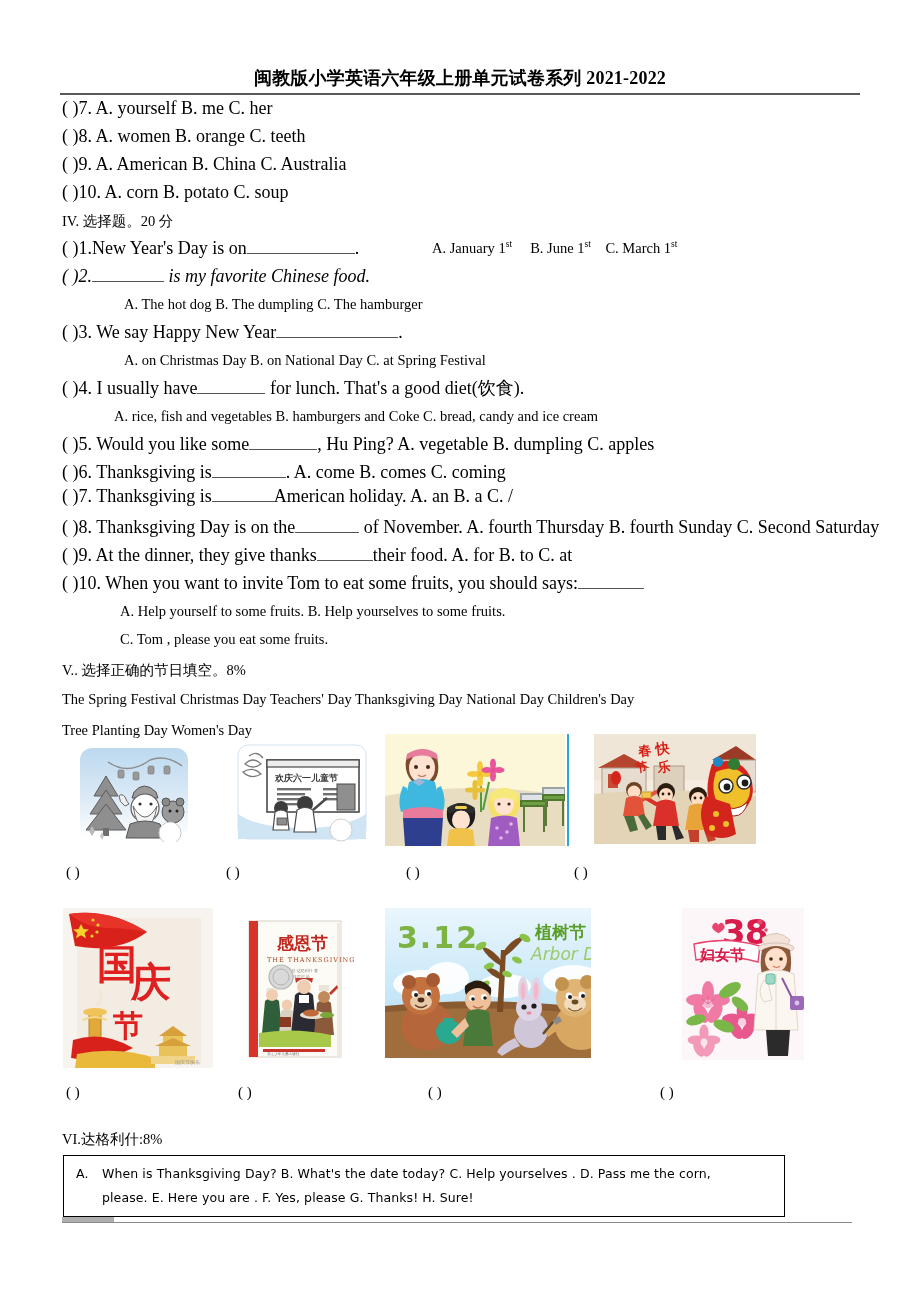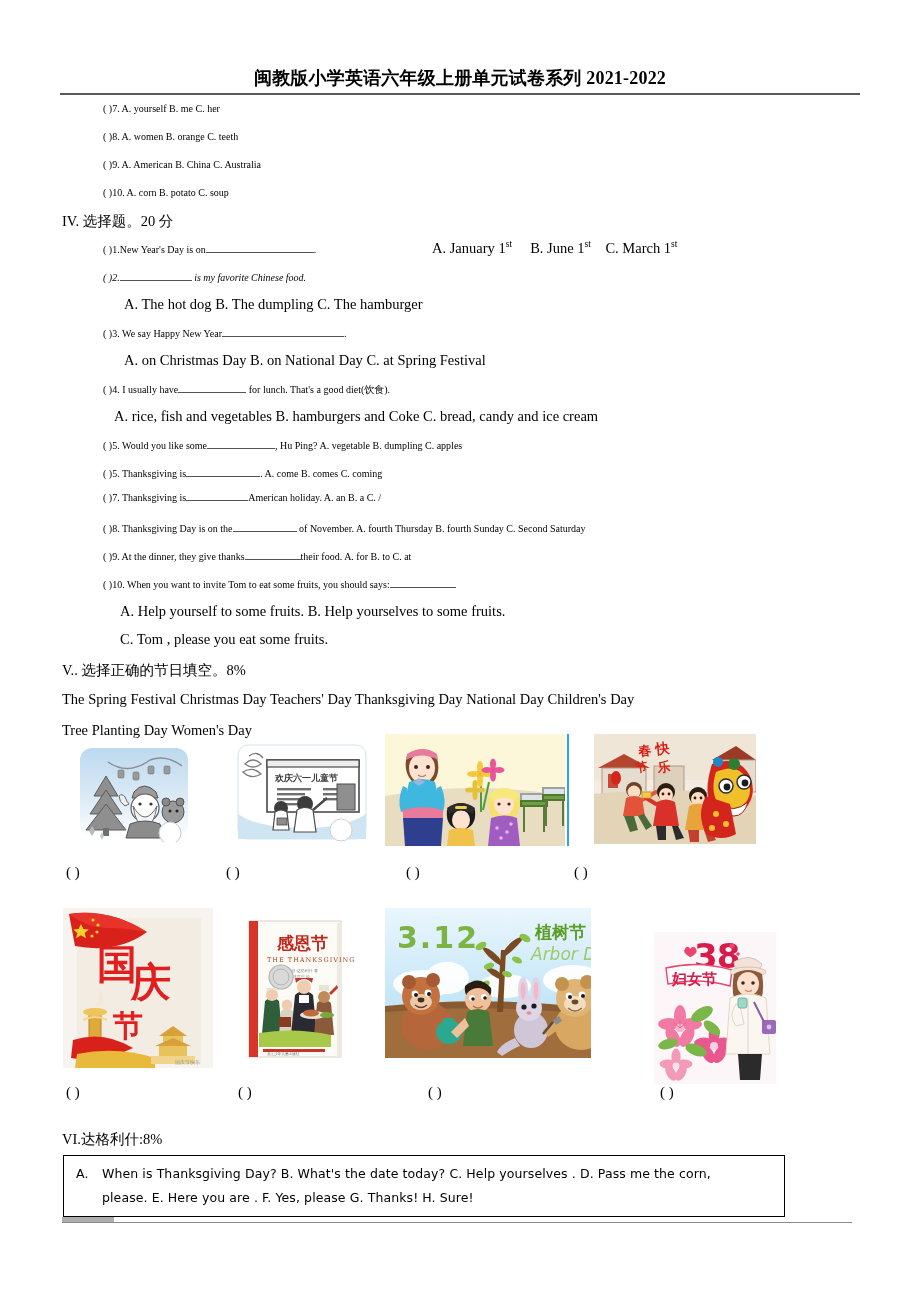--- a/index.html
+++ b/index.html
@@ -39,24 +39,23 @@
     left: 60px;
     top: 93px;
     width: 800px;
     height: 2px;
     background: #595959;
   }
 
   
   .qline {
     position: absolute;
-    font-size: 10px;
+    font-size: 18px;
     line-height: 17px;
     white-space: nowrap;
-    margin-left: 41px;
   }
   .brk {
     display: inline-block;
   }
   .blank {
     display: inline-block;
     border-bottom: 1px solid #555;
     vertical-align: baseline;
     height: 12px;
   }
@@ -161,21 +160,21 @@
   <div class="opt-line" style="left:124px; top:296px;">A. The hot dog          B. The dumpling          C. The hamburger</div>
 
   <div class="qline" style="left:62px; top:324px;"><span class="brk">(      )</span><span>3. We say Happy New Year</span><span class="blank" style="width:122px;"></span><span>.</span></div>
   <div class="opt-line" style="left:124px; top:352px;">A. on Christmas Day     B. on National Day     C. at Spring Festival</div>
 
   <div class="qline" style="left:62px; top:380px;"><span class="brk">(      )</span><span>4. I usually have</span><span class="blank" style="width:68px;"></span>&nbsp;<span>for lunch. That's a good diet(饮食).</span></div>
   <div class="opt-line" style="left:114px; top:408px;">A. rice, fish and vegetables     B. hamburgers and Coke     C. bread, candy and ice cream</div>
 
   <div class="qline" style="left:62px; top:436px;"><span class="brk">(      )</span><span>5. Would you like some</span><span class="blank" style="width:68px;"></span><span>, Hu Ping?    A. vegetable    B. dumpling     C. apples</span></div>
 
-  <div class="qline" style="left:62px; top:464px;"><span class="brk">(      )</span><span>5. Thanksgiving is</span><span class="blank" style="width:74px;"></span><span>.              A. come        B. comes      C. coming</span></div>
+  <div class="qline" style="left:62px; top:464px;"><span class="brk">(      )</span><span>6. Thanksgiving is</span><span class="blank" style="width:74px;"></span><span>.              A. come        B. comes      C. coming</span></div>
 
   <div class="qline" style="left:62px; top:488px;"><span class="brk">(    )</span><span>7. Thanksgiving is</span><span class="blank" style="width:62px;"></span><span>American holiday. A. an B. a C. /</span></div>
 
   <div class="qline" style="left:62px; top:519px;text-align:right;"><span class="brk">(   )</span><span>8. Thanksgiving Day is on the</span><span class="blank" style="width:64px;"></span>&nbsp;<span>of November. A. fourth Thursday B. fourth Sunday C. Second Saturday</span></div>
 
   <div class="qline" style="left:62px; top:547px;"><span class="brk">(   )</span><span>9. At the dinner, they give thanks</span><span class="blank" style="width:56px;"></span><span>their food. A. for B. to C. at</span></div>
 
   <div class="qline" style="left:62px; top:575px;"><span class="brk">(   )</span><span>10. When you want to invite Tom to eat some fruits, you should says:</span><span class="blank" style="width:66px;"></span></div>
   <div class="opt-line" style="left:120px; top:603px;">A. Help yourself to some fruits. B. Help yourselves to some fruits.</div>
   <div class="opt-line" style="left:120px; top:631px;">C. Tom , please you eat some fruits.</div>
@@ -633,21 +632,21 @@
         <ellipse cx="190" cy="94" rx="3.4" ry="2.4" fill="#6a4a22"></ellipse>
         <path d="M183 100 q7 6 14 0" stroke="#8a6a34" stroke-width="1.4" fill="none"></path>
         <path d="M172 112 l-14 10 5 7 14 -10z" fill="#d8a862"></path>
       </g>
 
       <path d="M158 126 l10 -12" stroke="#5a4a3a" stroke-width="2.4"></path>
       <path d="M168 112 l6 -4 3 5 -6 4z" fill="#8a8a8a"></path>
     </svg>
   </div>
 
-  <div class="pic" style="left:654px; top:908px; width:122px; height:152px;margin-top:24px;">
+  <div class="pic" style="left:682px; top:908px; width:122px; height:152px;">
     <svg width="122" height="152" viewBox="0 0 122 152">
       <rect x="0" y="0" width="122" height="152" fill="#fdf6f8"></rect>
 
       <text x="40" y="36" font-size="34" font-weight="bold" fill="#d81b4a" font-family="DejaVu Sans, sans-serif" letter-spacing="-1">38</text>
 
       <g fill="#e8456f">
         <path d="M36 18 q4 -6 8 0 q4 6 -8 12 q-12 -6 -8 -12 q4 -6 8 0z" transform="scale(.7) translate(16,6)"></path>
         <circle cx="78" cy="14" r="2.6"></circle>
           <circle cx="84" cy="22" r="1.8"></circle>
       </g>

